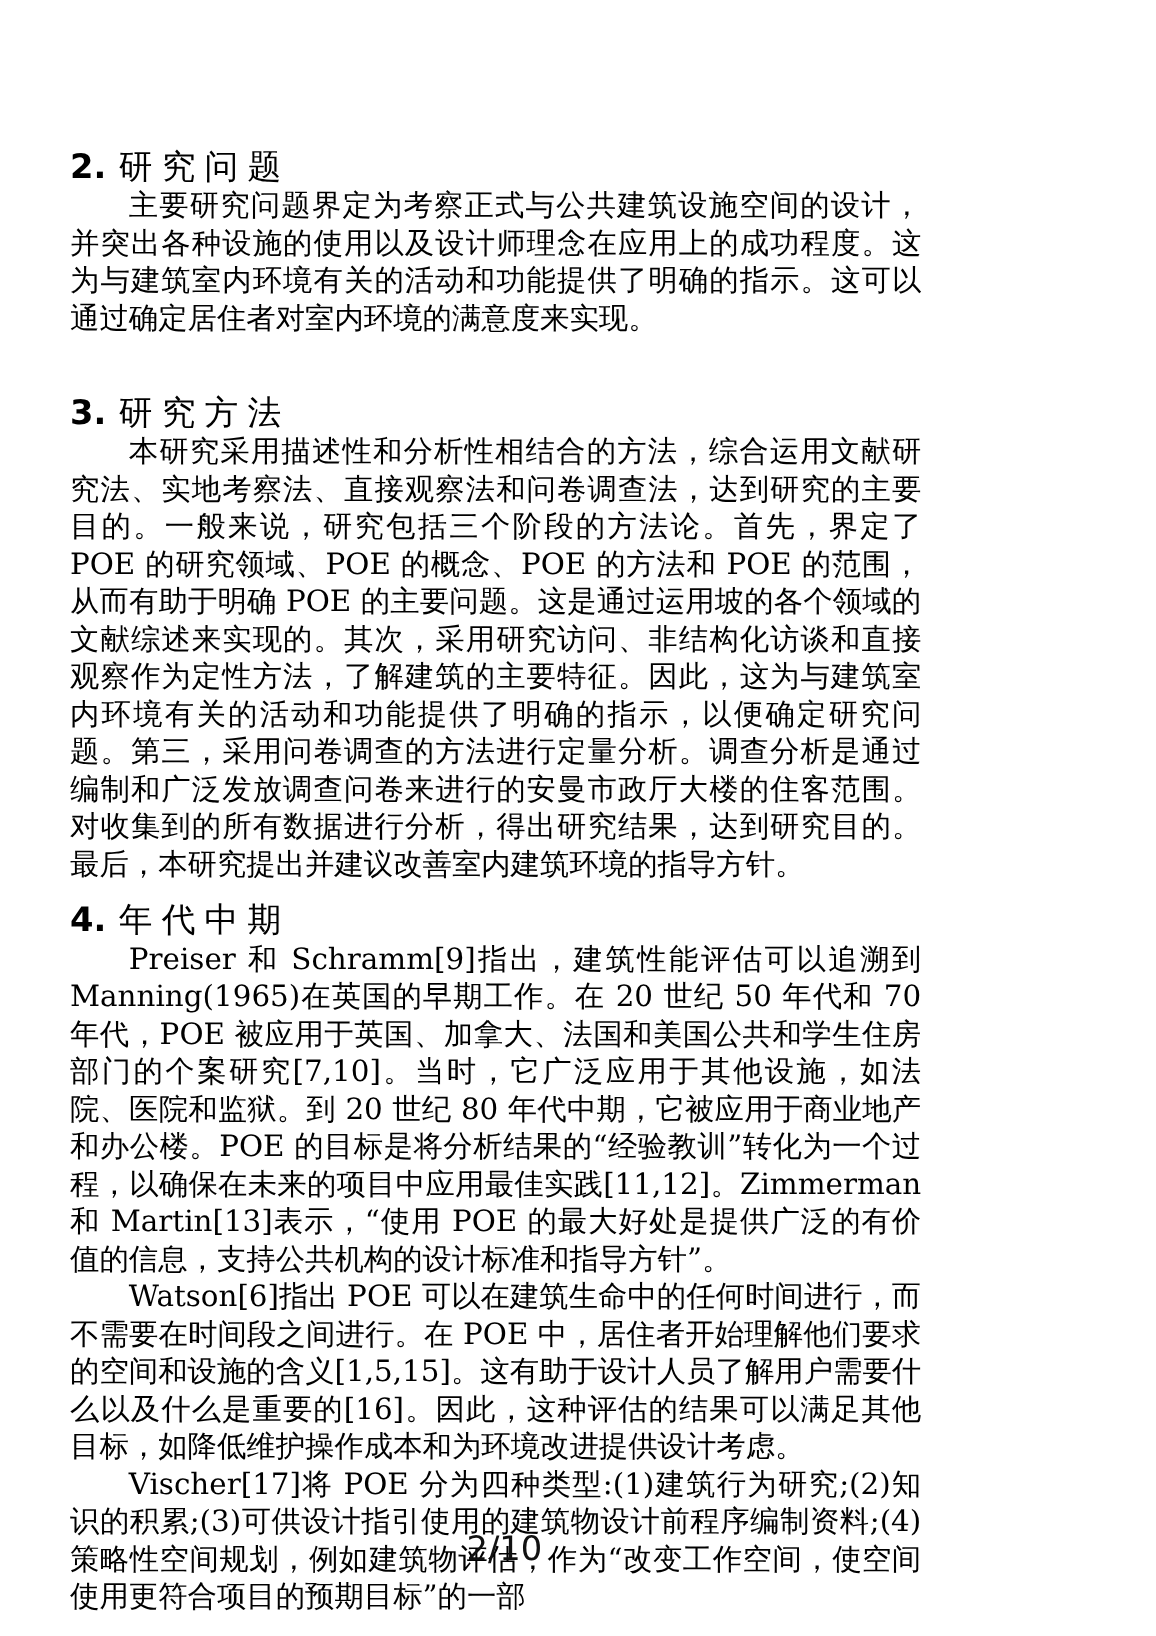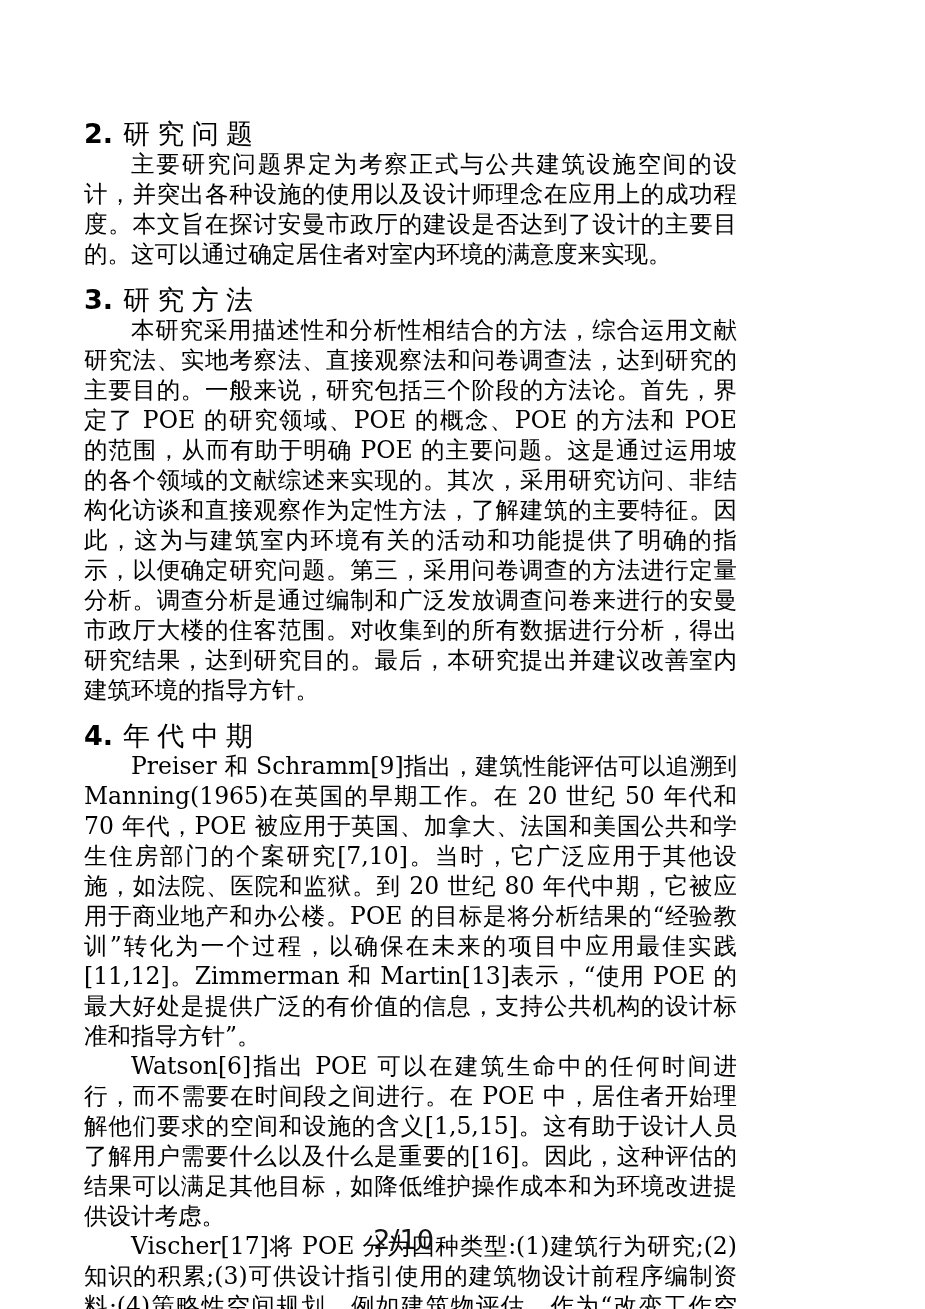--- a/index.html
+++ b/index.html
@@ -6,27 +6,27 @@
     margin: 0;
     padding: 0;
     background: #ffffff;
   }
   .page {
     position: relative;
     width: 807px;
     height: 1309px;
     box-sizing: border-box;
     background: #ffffff;
-    padding: 118px 70px 0 84px;
+    padding: 118px 70px 0 56px;
     color: #000000;
     font-family: "DejaVu Serif", "Liberation Serif", serif;
     overflow: hidden;
   }
   .section { margin: 0; }
-  .section--methods { margin-top: 15px; }
+  .section--methods { margin-top: 46px; }
   .section--literature { margin-top: 15px; }
   .section-heading {
     margin: 0;
     font-weight: normal;
     font-size: 27px;
     line-height: 31px;
     white-space: nowrap;
   }
   .section-num {
     font-family: "DejaVu Sans", "Liberation Sans", sans-serif;
@@ -58,21 +58,21 @@
     color: #111111;
   }
 </style>
 </head>
 <body>
 
 <div class="page">
 
   <section class="section">
     <h2 class="section-heading"><span class="section-num">2.</span><span class="section-title">研究问题</span></h2>
-    <p class="para">主要研究问题界定为考察正式与公共建筑设施空间的设计，并突出各种设施的使用以及设计师理念在应用上的成功程度。本文旨在探讨安曼市政厅的建设是否达到了设计的主要目的。这可以通过确定居住者对室内环境的满意度来实现。</p>
+    <p class="para">主要研究问题界定为考察正式与公共建筑设施空间的设计，并突出各种设施的使用以及设计师理念在应用上的成功程度。这为与建筑室内环境有关的活动和功能提供了明确的指示。这可以通过确定居住者对室内环境的满意度来实现。</p>
   </section>
 
   <section class="section section--methods">
     <h2 class="section-heading"><span class="section-num">3.</span><span class="section-title">研究方法</span></h2>
     <p class="para">本研究采用描述性和分析性相结合的方法，综合运用文献研究法、实地考察法、直接观察法和问卷调查法，达到研究的主要目的。一般来说，研究包括三个阶段的方法论。首先，界定了 POE 的研究领域、POE 的概念、POE 的方法和 POE 的范围，从而有助于明确 POE 的主要问题。这是通过运用坡的各个领域的文献综述来实现的。其次，采用研究访问、非结构化访谈和直接观察作为定性方法，了解建筑的主要特征。因此，这为与建筑室内环境有关的活动和功能提供了明确的指示，以便确定研究问题。第三，采用问卷调查的方法进行定量分析。调查分析是通过编制和广泛发放调查问卷来进行的安曼市政厅大楼的住客范围。对收集到的所有数据进行分析，得出研究结果，达到研究目的。最后，本研究提出并建议改善室内建筑环境的指导方针。</p>
   </section>
 
   <section class="section section--literature">
     <h2 class="section-heading"><span class="section-num">4.</span><span class="section-title">年代中期</span></h2>
     <p class="para">Preiser 和 Schramm[9]指出，建筑性能评估可以追溯到 Manning(1965)在英国的早期工作。在 20 世纪 50 年代和 70 年代，POE 被应用于英国、加拿大、法国和美国公共和学生住房部门的个案研究[7,10]。当时，它广泛应用于其他设施，如法院、医院和监狱。到 20 世纪 80 年代中期，它被应用于商业地产和办公楼。POE 的目标是将分析结果的“经验教训”转化为一个过程，以确保在未来的项目中应用最佳实践[11,12]。Zimmerman 和 Martin[13]表示，“使用 POE 的最大好处是提供广泛的有价值的信息，支持公共机构的设计标准和指导方针”。</p>

